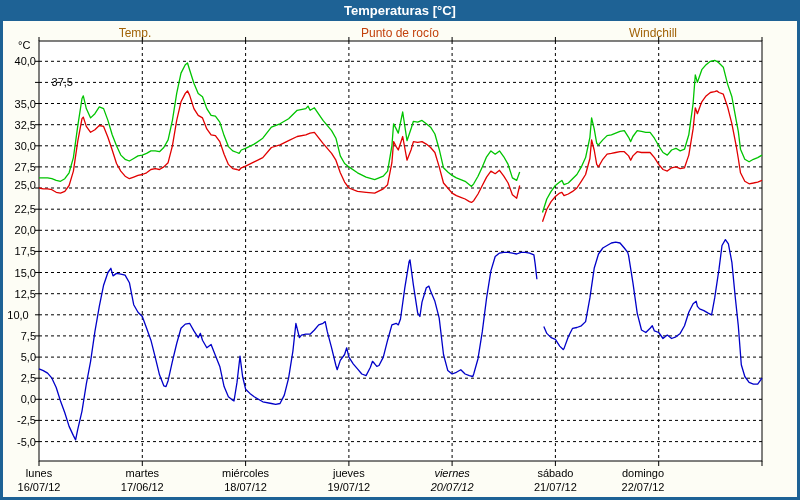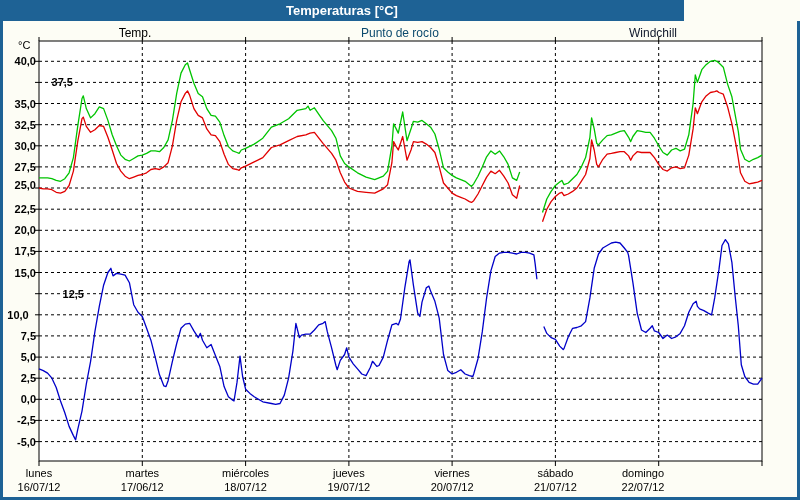--- a/index.html
+++ b/index.html
@@ -1,45 +1,45 @@
 <!DOCTYPE html>
 <html><head>
 <meta charset="utf-8">
 <style>
   html,body{margin:0;padding:0;width:800px;height:500px;overflow:hidden;background:#fff;}
   .window{position:relative;width:800px;height:500px;background:#fdfdf5;font-family:"Liberation Sans",sans-serif;}
-  .titlebar{position:absolute;top:0;left:0;width:684px;height:21px;background:#1e6295;color:#fff;
+  .titlebar{position:absolute;top:0;left:0;width:800px;height:21px;background:#1e6295;color:#fff;
             display:flex;align-items:center;justify-content:center;font-size:13px;font-weight:bold;}
   .edge{position:absolute;background:#1e6295;}
   .edge.left{left:0;top:21px;width:3px;height:479px;}
   .edge.right{right:0;top:21px;width:3px;height:479px;}
   .edge.bottom{left:0;top:497px;width:800px;height:3px;}
   .legend{position:absolute;top:26px;transform:translateX(-50%);font-size:12px;white-space:nowrap;}
   .legend.t{left:135px;}
   .legend.d{left:400px;}
   .legend.w{left:653px;}
   .yunit{position:absolute;left:18px;top:39px;font-size:11px;color:#000;}
   svg#plot{position:absolute;left:0;top:0;}
   .grid{stroke:#000;stroke-width:1;stroke-dasharray:3,3;}
   .tick{stroke:#000;stroke-width:1;}
   .frame{fill:#fff;stroke:#000;stroke-width:1;}
-  .ylab{position:absolute;left:0;width:36px;text-align:right;font-size:11px;color:#000;font-weight:bold;}
+  .ylab{position:absolute;left:0;width:36px;text-align:right;font-size:11px;color:#000;}
   .xlab{position:absolute;width:90px;text-align:center;font-size:11px;color:#000;line-height:14px;}
 </style>
 </head>
 <body>
 
 <div class="window">
   <div class="titlebar">
     <span>Temperaturas [°C]</span>
   </div>
 
-  <span class="legend t" style="color: #000000;">Temp.</span>
-  <span class="legend d" style="color: #0c4a6e;">Punto de rocío</span>
-  <span class="legend w" style="color: #0f172a;">Windchill</span>
+  <span class="legend t" style="color: #a16207;">Temp.</span>
+  <span class="legend d" style="color: #c2410c;">Punto de rocío</span>
+  <span class="legend w" style="color: #a16207;">Windchill</span>
 
   <span class="yunit">°C</span>
 
   <svg id="plot" width="800" height="500">
       <rect class="frame" x="39" y="41" width="723" height="420"></rect>
       <line class="grid" x1="39" y1="61.3" x2="762" y2="61.3"></line>
       <line class="tick" x1="35" y1="61.3" x2="39" y2="61.3"></line>
       <line class="grid" x1="39" y1="82.4" x2="762" y2="82.4"></line>
       <line class="tick" x1="35" y1="82.4" x2="39" y2="82.4"></line>
       <line class="grid" x1="39" y1="103.5" x2="762" y2="103.5"></line>
@@ -108,21 +108,21 @@
       <div class="ylab" style="top: 76.4085px; padding-left: 37px;">37,5</div>
       <div class="ylab" style="top: 97.5352px;">35,0</div>
       <div class="ylab" style="top: 118.662px;">32,5</div>
       <div class="ylab" style="top: 139.789px;">30,0</div>
       <div class="ylab" style="top: 160.915px;">27,5</div>
       <div class="ylab" style="top: 179px;">25,0</div>
       <div class="ylab" style="top: 203.169px;">22,5</div>
       <div class="ylab" style="top: 224.296px;">20,0</div>
       <div class="ylab" style="top: 245.423px;">17,5</div>
       <div class="ylab" style="top: 266.549px;">15,0</div>
-      <div class="ylab" style="top: 287.676px; padding-left: 48px;">12,5</div>
+      <div class="ylab" style="top: 287.676px;">12,5</div>
       <div class="ylab" style="top: 308.803px; text-align: center;">10,0</div>
       <div class="ylab" style="top: 329.93px;">7,5</div>
       <div class="ylab" style="top: 351.056px;">5,0</div>
       <div class="ylab" style="top: 372.183px;">2,5</div>
       <div class="ylab" style="top: 393.31px;">0,0</div>
       <div class="ylab" style="top: 414.437px;">-2,5</div>
       <div class="ylab" style="top: 435.563px;">-5,0</div>
     </div>
   <div id="xlabels">
       <div class="xlab" style="left: -6px; top: 466px;">
@@ -134,21 +134,21 @@
         <div>17/06/12</div>
       </div>
       <div class="xlab" style="left: 200.571px; top: 466px;">
         <div>miércoles</div>
         <div>18/07/12</div>
       </div>
       <div class="xlab" style="left: 303.857px; top: 466px;">
         <div>jueves</div>
         <div>19/07/12</div>
       </div>
-      <div class="xlab" style="left: 407.143px; top: 466px;">
+      <div class="xlab" style="left: 407.143px; top: 466px; font-style: italic;">
         <div>viernes</div>
         <div>20/07/12</div>
       </div>
       <div class="xlab" style="left: 510.429px; top: 466px;">
         <div>sábado</div>
         <div>21/07/12</div>
       </div>
       <div class="xlab" style="left: 598px; top: 466px;">
         <div>domingo</div>
         <div>22/07/12</div>

